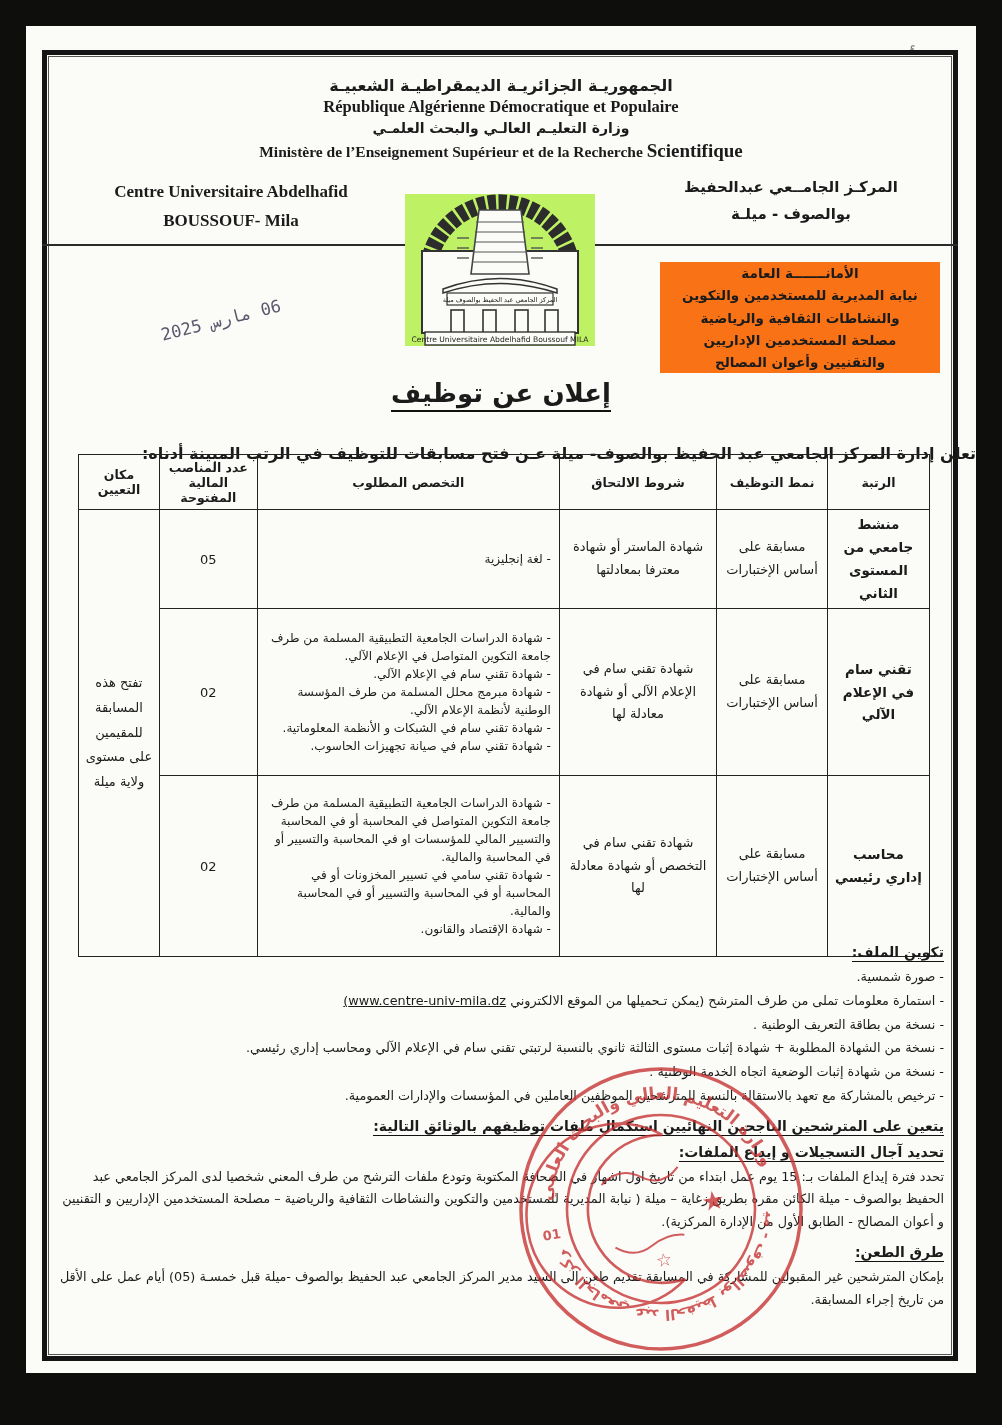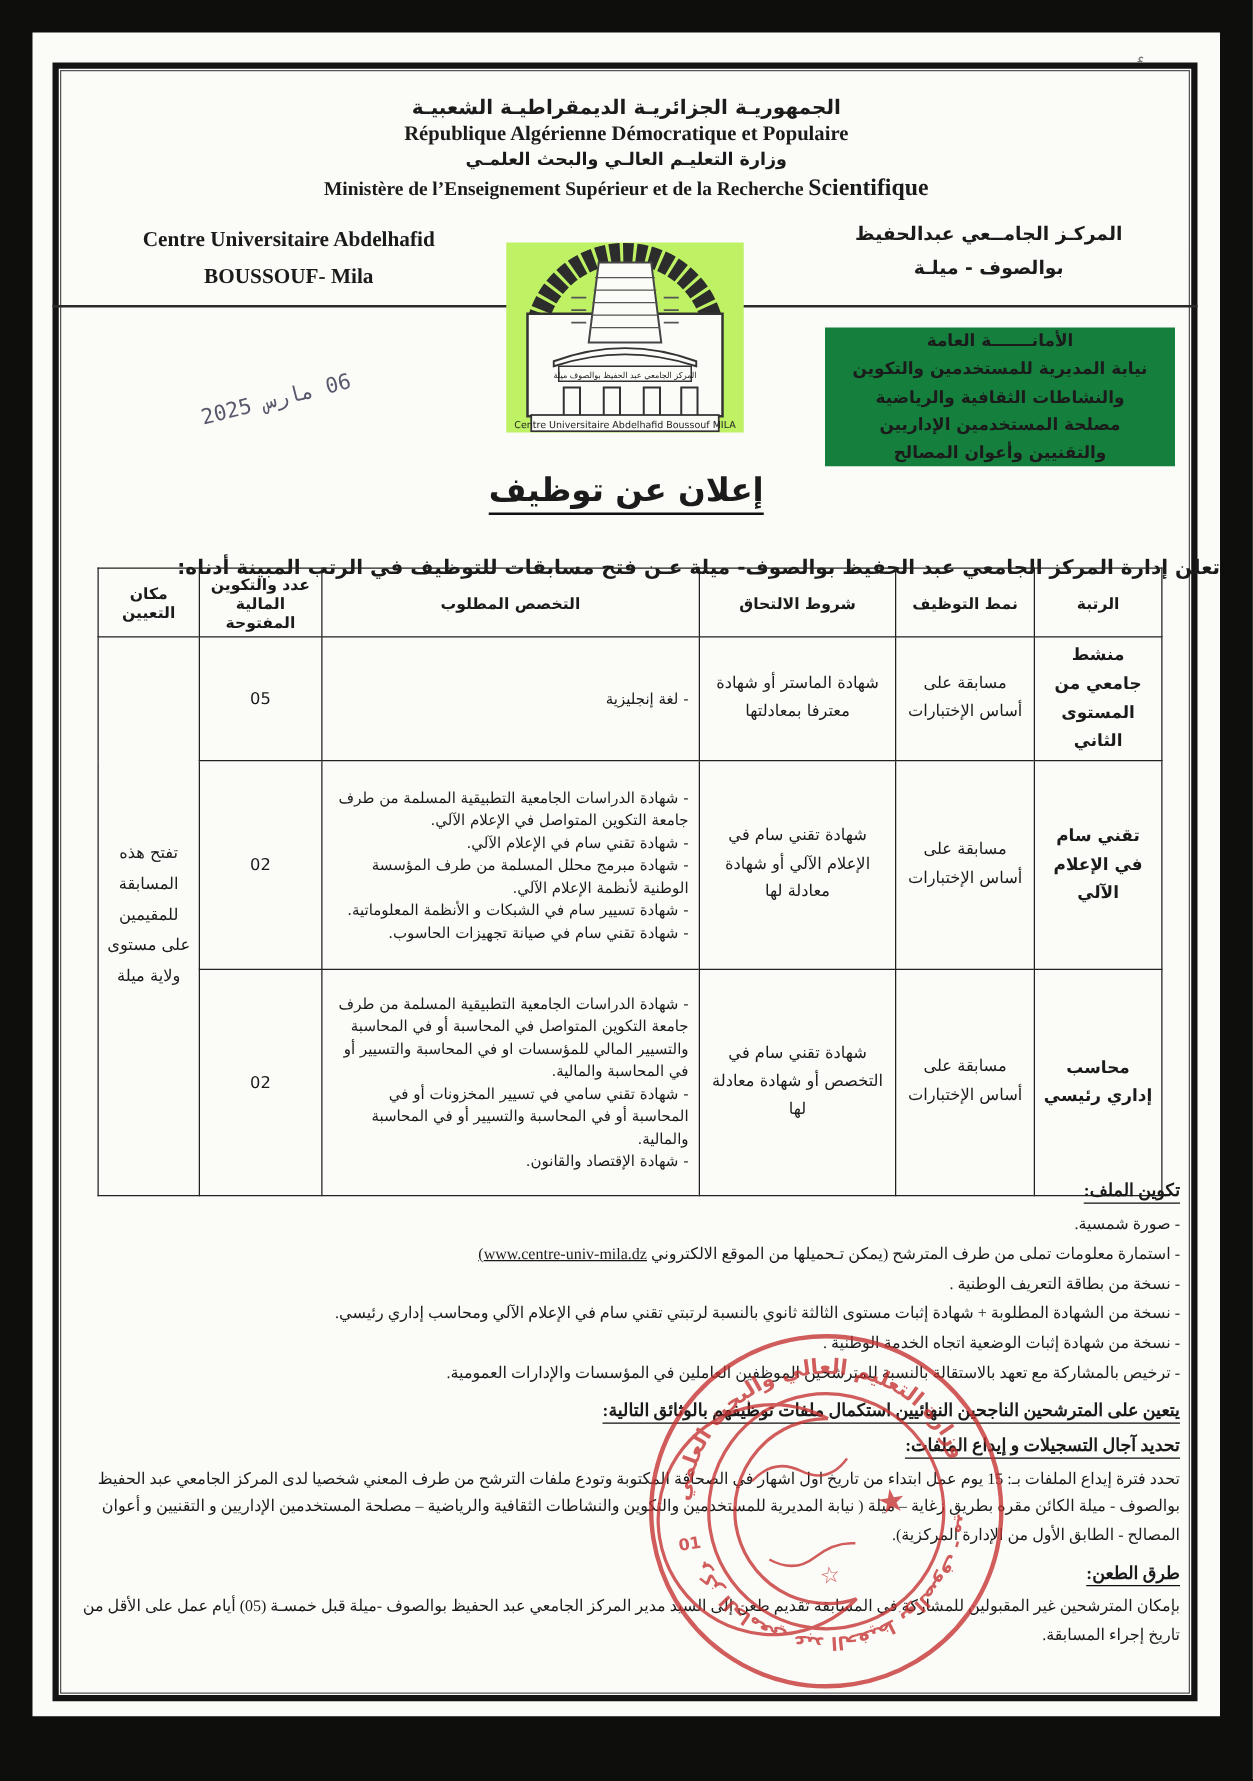--- a/index.html
+++ b/index.html
@@ -15,21 +15,21 @@
   .hdr-fr-rep{font-size:16.5px;font-weight:bold;font-family:"Liberation Serif",serif;margin-top:2px;}
   .hdr-ar-min{font-size:14px;font-weight:bold;direction:rtl;margin-top:3px;text-align:center;}
   .hdr-fr-min{font-size:15.5px;font-weight:bold;font-family:"Liberation Serif",serif;margin-top:4px;}
   .hdr-fr-min .big{font-size:19px;}
   .center-left{left:40px;top:152px;width:330px;text-align:center;font-family:"Liberation Serif",serif;
                font-weight:bold;font-size:17px;line-height:1.7;}
   .center-right{right:70px;top:148px;width:230px;text-align:center;direction:rtl;font-weight:bold;
                 font-size:15px;line-height:1.8;}
   .hrule{left:16px;right:18px;top:218px;border-top:2.5px solid #2a2a2a;height:0;}
   .admin-block{right:36px;top:236px;width:280px;text-align:center;direction:rtl;font-weight:bold;
-               font-size:13.5px;line-height:1.65;background:#15803d;}
+               font-size:13.5px;line-height:1.65;background:#f97316;}
   
   .logo{left:379px;top:168px;width:190px;height:152px;background:#bef264;}
   
   .datestamp{left:100px;top:284px;width:190px;direction:rtl;text-align:center;
              font-family:"DejaVu Sans Mono",monospace;font-size:17px;letter-spacing:3px;
              color:#3c3c55;opacity:.85;transform:rotate(-14deg);}
   
   .title{left:0;right:0;top:352px;text-align:center;direction:rtl;}
   .title span{font-size:26px;font-weight:bold;border-bottom:2.5px solid #111;padding-bottom:2px;}
   .subtitle{left:0;right:0;top:418px;direction:rtl;font-weight:bold;font-size:16px;}
@@ -40,21 +40,21 @@
   th{font-size:12.5px;font-weight:bold;text-align:center;height:48px;}
   .c-rank{width:12%;} .c-mode{width:13%;} .c-cond{width:18.5%;} .c-spec{width:35.5%;}
   .c-count{width:11.5%;} .c-loc{width:9.5%;}
   td.rank{font-weight:bold;text-align:center;font-size:13.5px;line-height:1.7;}
   td.mode,td.cond{text-align:center;font-size:13px;line-height:1.75;}
   td.spec{font-size:12px;line-height:1.5;text-align:right;padding:5px 8px;}
   td.count{text-align:center;font-size:13px;direction:ltr;}
   td.loc{text-align:center;font-size:13px;line-height:1.9;}
   tr.r1 td{height:88px;} tr.r2 td{height:156px;} tr.r3 td{height:170px;}
   
-  .sections{left:32px;top:908px;width:886px;direction:rtl;text-align:right;font-size:12.8px;font-family:Liberation Serif, serif;}
+  .sections{left:32px;top:908px;width:886px;direction:rtl;text-align:right;font-size:12.8px;}
   .sec-h{font-weight:bold;font-size:14px;margin:10px 0 6px;}
   .sec-h span{border-bottom:1.8px solid #111;padding-bottom:1px;}
   .sections p{margin:0 0 1px;line-height:1.78;}
   .url{text-decoration:underline;}
   .docline{line-height:1.7;}
   .bodytxt{line-height:1.7;}
   
   .redstamp{left:480px;top:1028px;width:310px;height:310px;opacity:.78;transform:rotate(-9deg);
             pointer-events:none;}
   .corner-mark{right:60px;top:14px;font-size:12px;color:#777;transform:rotate(20deg);}
@@ -134,42 +134,42 @@
     <div class="abs subtitle">تعلن إدارة المركز الجامعي عبد الحفيظ بوالصوف- ميلة عـن فتح مسابقات للتوظيف في الرتب المبينة أدناه:</div>
 
     <div class="abs jobs">
       <table dir="rtl">
         <tbody>
             <tr>
           <th class="c-rank">الرتبة</th>
           <th class="c-mode">نمط التوظيف</th>
           <th class="c-cond">شروط الالتحاق</th>
           <th class="c-spec">التخصص المطلوب</th>
-          <th class="c-count">عدد والتكوين المالية المفتوحة</th>
+          <th class="c-count">عدد المناصب المالية المفتوحة</th>
           <th class="c-loc">مكان التعيين</th>
         </tr>
         <tr class="r1">
           <td class="rank">منشط جامعي من المستوى الثاني</td>
           <td class="mode">مسابقة على أساس الإختبارات</td>
           <td class="cond">شهادة الماستر أو شهادة معترفا بمعادلتها</td>
           <td class="spec">
                 <div>- لغة إنجليزية</div>
               </td>
           <td class="count">05</td>
           <td class="loc" rowspan="3">تفتح هذه المسابقة للمقيمين على مستوى ولاية ميلة</td>
         </tr>
         <tr class="r2">
           <td class="rank">تقني سام في الإعلام الآلي</td>
           <td class="mode">مسابقة على أساس الإختبارات</td>
           <td class="cond">شهادة تقني سام في الإعلام الآلي أو شهادة معادلة لها</td>
           <td class="spec">
             <div>- شهادة الدراسات الجامعية التطبيقية المسلمة من طرف جامعة التكوين المتواصل في الإعلام الآلي.</div>
             <div>- شهادة تقني سام في الإعلام الآلي.</div>
             <div>- شهادة مبرمج محلل المسلمة من طرف المؤسسة الوطنية لأنظمة الإعلام الآلي.</div>
-            <div>- شهادة تسيير سام في الشبكات و الأنظمة المعلوماتية.</div>
+            <div>- شهادة تقني سام في الشبكات و الأنظمة المعلوماتية.</div>
             <div>- شهادة تقني سام في صيانة تجهيزات الحاسوب.</div>
           </td>
           <td class="count">02</td>
         </tr>
         <tr class="r3">
           <td class="rank">محاسب إداري رئيسي</td>
           <td class="mode">مسابقة على أساس الإختبارات</td>
           <td class="cond">شهادة تقني سام في التخصص أو شهادة معادلة لها</td>
           <td class="spec">
             <div>- شهادة الدراسات الجامعية التطبيقية المسلمة من طرف جامعة التكوين المتواصل في المحاسبة أو في المحاسبة والتسيير المالي للمؤسسات او في المحاسبة والتسيير أو في المحاسبة والمالية.</div>

